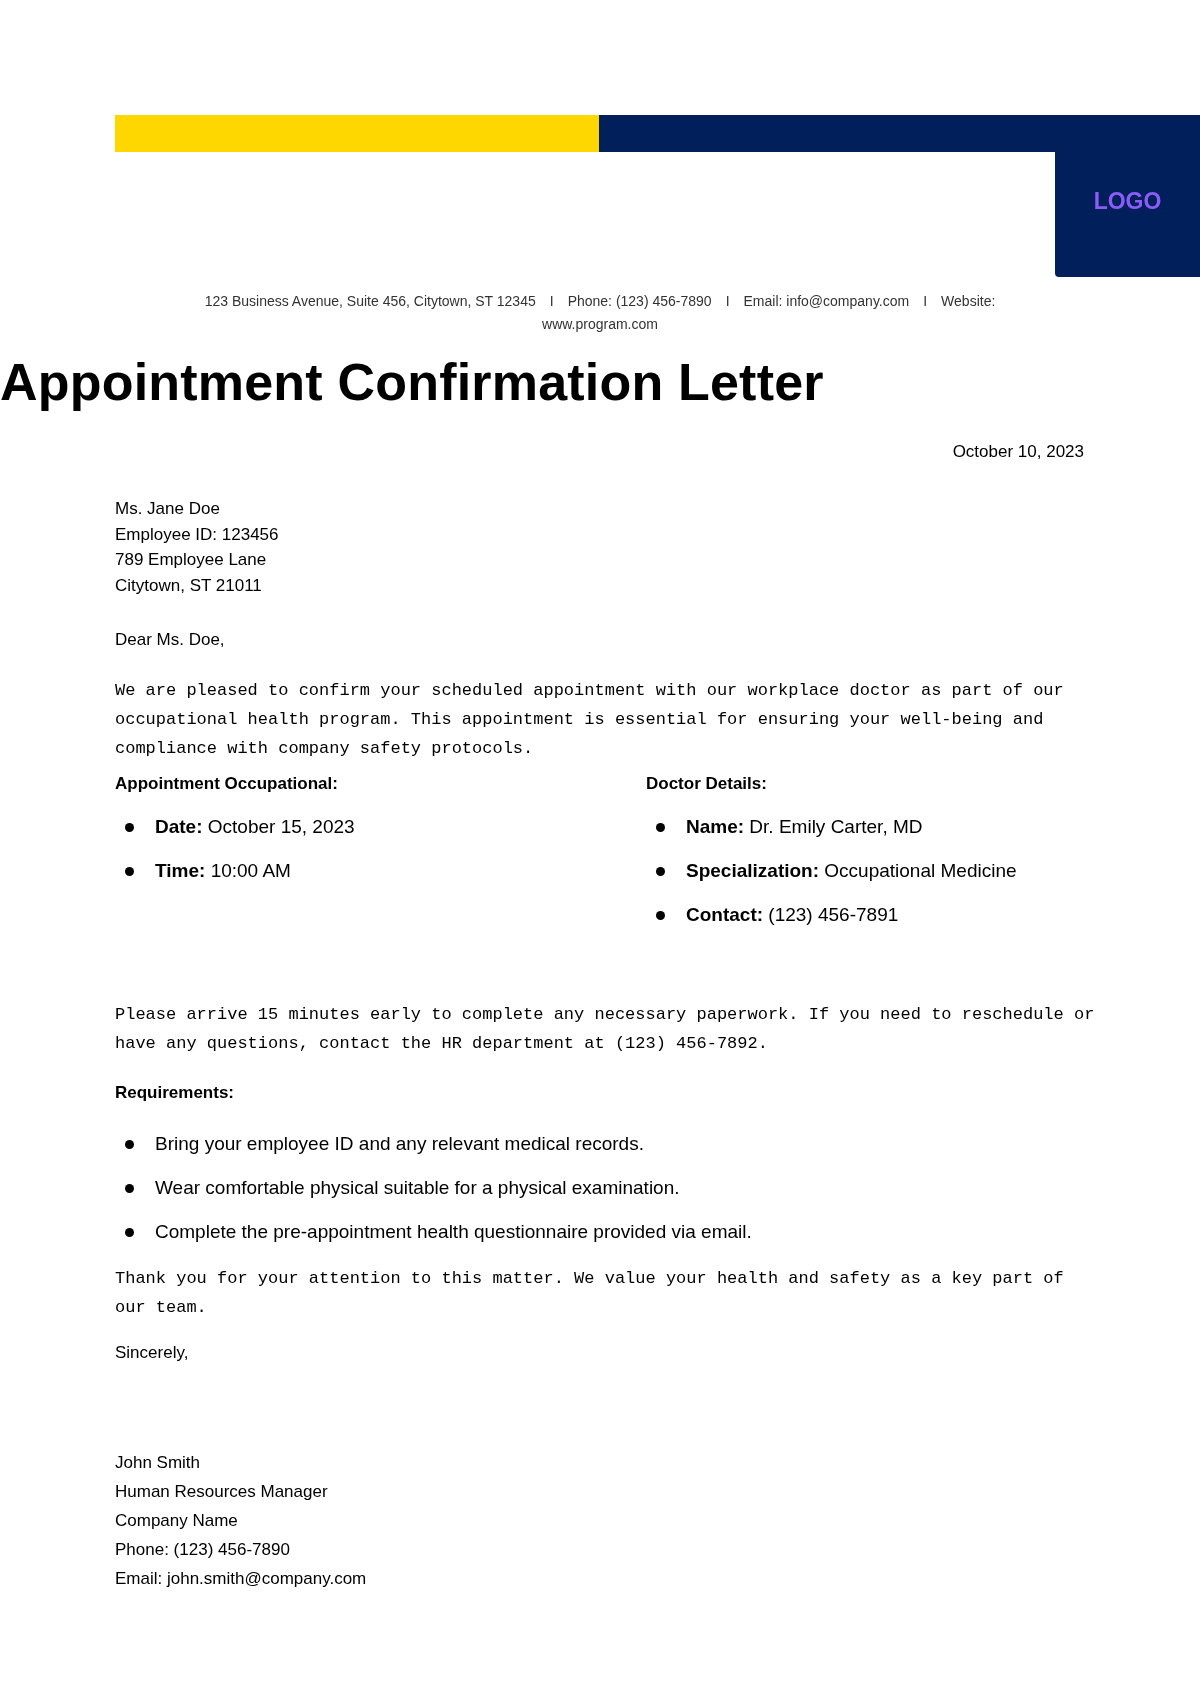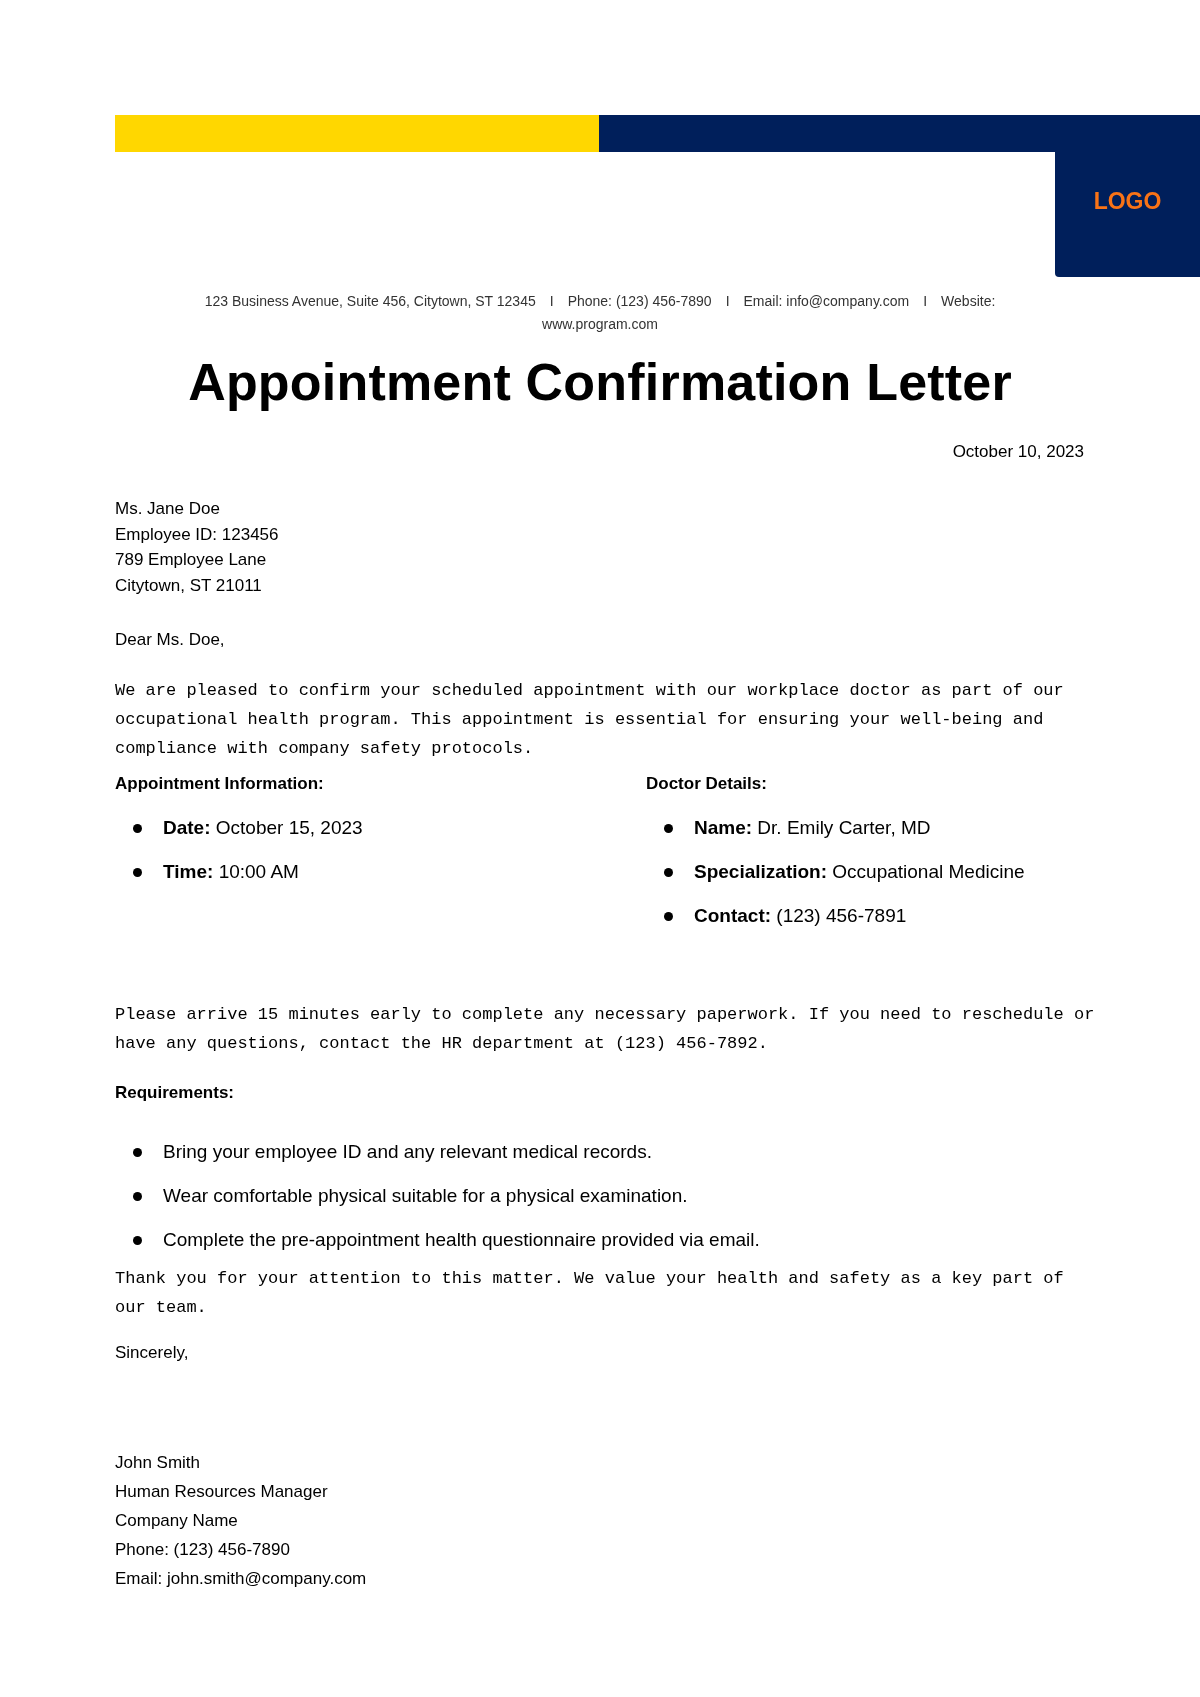--- a/index.html
+++ b/index.html
@@ -2,37 +2,37 @@
 <html><head>
 <meta charset="utf-8">
 <style>
   html, body { margin:0; padding:0; background:#ffffff; }
   body { width:1200px; height:1697px; position:relative; overflow:hidden;
          font-family:"Liberation Sans", sans-serif; color:#000; }
   .bar-yellow { position:absolute; left:115px; top:115px; width:484px; height:37px; background:#FFD700; }
   .bar-navy { position:absolute; left:599px; top:115px; width:601px; height:37px; background:#001F5B; }
   .logo-box { position:absolute; left:1055px; top:115px; width:145px; height:162px; background:#001F5B;
               border-bottom-left-radius:4px; display:flex; align-items:center; justify-content:center; }
-  .logo-text { color:#f97316; font-weight:bold; font-size:23px; margin-top:10px; }
+  .logo-text { color:#8b5cf6; font-weight:bold; font-size:23px; margin-top:10px; }
   .contact { position:absolute; left:180px; top:290px; width:840px; text-align:center;
              font-size:14px; line-height:23px; color:#333; }
   .contact .sep { padding:0 14px; }
-  .title { position:absolute; left:0; top:352px; width:1200px; text-align:center;
+  .title { position:absolute; left:0; top:352px; width:1200px; text-align:left;
            font-size:52px; font-weight:bold; letter-spacing:0.2px; }
   .date { position:absolute; right:116px; top:442px; font-size:17px; }
   .block { position:absolute; left:115px; font-size:17px; line-height:25.5px; }
   .recipient { top:496px; }
   .salutation { top:627px; }
   .para { position:absolute; left:115px; width:980px; font-size:17px; line-height:29px;font-family:Liberation Mono, monospace; }
   .p1 { top:676px; }
   .col { position:absolute; top:772px; width:480px; }
   .col-left { left:115px; }
   .col-right { left:646px; }
   .col h3 { margin:0 0 15px 0; font-size:17px; font-weight:bold; line-height:24px; }
-  ul.bul { list-style:none; margin:16px; padding:0; }
+  ul.bul { list-style:none; margin:8px; padding:0; }
   ul.bul li { position:relative; padding-left:32px; font-size:19px; line-height:31px; margin-bottom:13px; }
   ul.bul li::before { content:""; position:absolute; left:2px; top:12px; width:9px; height:9px; border-radius:50%; background:#000; }
   .p2 { top:1000px; }
   .req-heading { position:absolute; left:115px; top:1083px; font-size:17px; font-weight:bold; }
   .req-list { position:absolute; left:115px; top:1120px; width:980px; }
   .req-list li { margin-bottom:14px; }
   .p3 { top:1264px; }
   .closing { position:absolute; left:115px; top:1343px; font-size:17px; }
   .signature { top:1448px; line-height:29px; }
 </style>
@@ -59,21 +59,21 @@
   <div>Employee ID: 123456</div>
   <div>789 Employee Lane</div>
   <div>Citytown, ST 21011</div>
 </div>
 
 <div class="block salutation">Dear Ms. Doe,</div>
 
 <div class="para p1">We are pleased to confirm your scheduled appointment with our workplace doctor as part of our occupational health program. This appointment is essential for ensuring your well-being and compliance with company safety protocols.</div>
 
 <div class="col col-left">
-  <h3>Appointment Information:</h3>
+  <h3>Appointment Occupational:</h3>
   <ul class="bul">
     <li><b>Date:</b> <span>October 15, 2023</span></li>
     <li><b>Time:</b> <span>10:00 AM</span></li>
   </ul>
 </div>
 
 <div class="col col-right">
   <h3>Doctor Details:</h3>
   <ul class="bul">
     <li><b>Name:</b> <span>Dr. Emily Carter, MD</span></li>

